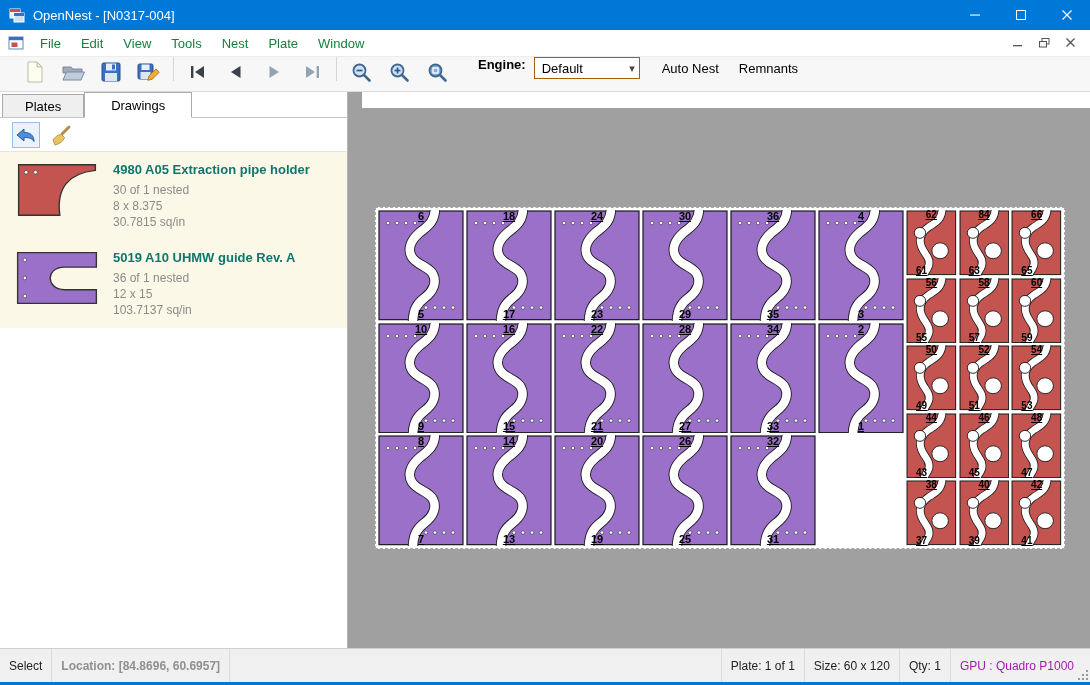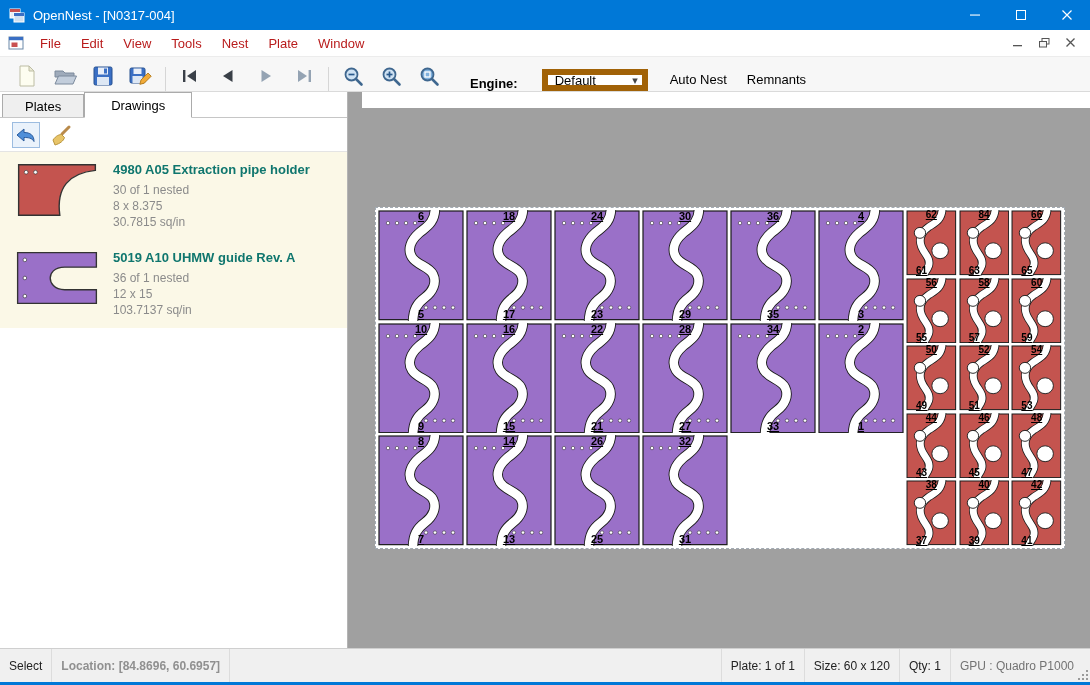--- a/index.html
+++ b/index.html
@@ -6,32 +6,32 @@
   html,body { width:1090px; height:685px; overflow:hidden; background:#fff; }
   .window { width:1090px; height:685px; display:flex; flex-direction:column; }
 
   
   .titlebar { height:30px; background:#0078d7; display:flex; align-items:center; color:#fff; font-size:13px; flex:none; }
   .app-icon { margin:0 8px 0 9px; display:flex; }
   .win-controls { margin-left:auto; display:flex; height:100%; }
   .win-btn { width:46px; display:flex; align-items:center; justify-content:center; }
 
   
-  .menubar { height:26px; background:#fff; display:flex; align-items:center; font-size:13px; color:#b91c1c; flex:none; }
+  .menubar { height:26px; background:#fff; display:flex; align-items:center; font-size:13px; color:#15803d; flex:none; }
   .mdi-doc-icon { margin:0 6px 0 8px; display:flex; }
   .menu-item { padding:4px 10px; cursor:default; }
   .mdi-controls { margin-left:auto; display:flex; align-items:center; gap:16px; padding-right:14px; }
   .mdi-controls span { display:flex; }
 
   
-  .toolbar { height:36px; background:#f7f7f7; border-top:1px solid #ececec; border-bottom:1px solid #dadada; display:flex; align-items:flex-end; padding-left:8px; font-size:13px; flex:none; }
+  .toolbar { height:36px; background:#f7f7f7; border-top:1px solid #ececec; border-bottom:1px solid #dadada; display:flex; align-items:flex-start; padding-left:16px; font-size:13px; flex:none; }
   .tbtn { width:38px; height:30px; display:flex; align-items:center; justify-content:center; }
   .tsep { width:1px; height:24px; background:#d6d6d6; margin:0 5px; }
   .engine-label { font-weight:bold; margin-left:22px; }
-  .combo { width:106px; height:22px; background:#fff; border:6px solid #a16207; margin-left:24px; display:flex; align-items:center; padding:0 4px 0 7px; }
+  .combo { width:106px; height:22px; background:#fff; border:1px solid #a16207; margin-left:8px; display:flex; align-items:center; padding:0 4px 0 7px; }
   .combo-arrow { margin-left:auto; color:#444; font-size:11px; }
   .flat-tbtn { margin-left:16px; padding:4px 6px; }
 
   
   .main { flex:1; min-height:0; display:flex; }
 
   
   .sidebar { width:348px; flex:none; background:#fff; display:flex; flex-direction:column; border-right:1px solid #b4b4b4; }
   .tabs { display:flex; height:26px; align-items:flex-end; padding-left:2px; border-bottom:1px solid #c6c6c6; }
   .tab { height:23px; padding:0 22px; display:flex; align-items:center; background:#efefef; border:1px solid #ababab; border-bottom:none; font-size:13px; }
@@ -524,20 +524,37 @@
       <path d="M57,-2 C57,13 48,17 41,23 C33,30 29,39 34,47 C39,55 51,56 55,64 C59,72 55,81 47,87 C39,93 35,99 35,112" fill="none" stroke="#ffffff" stroke-width="8.6"></path>
       <circle cx="10" cy="13" r="1.7" fill="#fff" stroke="#1c1c1c" stroke-width="0.5"></circle>
                 <circle cx="19" cy="13" r="1.7" fill="#fff" stroke="#1c1c1c" stroke-width="0.5"></circle>
                 <circle cx="28" cy="13" r="1.7" fill="#fff" stroke="#1c1c1c" stroke-width="0.5"></circle>
                 <circle cx="37" cy="13" r="1.7" fill="#fff" stroke="#1c1c1c" stroke-width="0.5"></circle>
                 <circle cx="48" cy="97" r="1.7" fill="#fff" stroke="#1c1c1c" stroke-width="0.5"></circle>
                 <circle cx="57" cy="97" r="1.7" fill="#fff" stroke="#1c1c1c" stroke-width="0.5"></circle>
                 <circle cx="66" cy="97" r="1.7" fill="#fff" stroke="#1c1c1c" stroke-width="0.5"></circle>
                 <circle cx="75" cy="97" r="1.7" fill="#fff" stroke="#1c1c1c" stroke-width="0.5"></circle>
     </svg>
+    <span class="num p top">20</span>
+    <span class="num p bot">19</span>
+            </div>
+            <div class="cell">
+              <svg viewBox="0 0 86 110" preserveAspectRatio="none">
+      <rect x="1" y="1" width="84" height="108" fill="#9a70c8" stroke="#1c1c1c" stroke-width="1.2"></rect>
+      <path d="M57,-2 C57,13 48,17 41,23 C33,30 29,39 34,47 C39,55 51,56 55,64 C59,72 55,81 47,87 C39,93 35,99 35,112" fill="none" stroke="#1c1c1c" stroke-width="10.4"></path>
+      <path d="M57,-2 C57,13 48,17 41,23 C33,30 29,39 34,47 C39,55 51,56 55,64 C59,72 55,81 47,87 C39,93 35,99 35,112" fill="none" stroke="#ffffff" stroke-width="8.6"></path>
+      <circle cx="10" cy="13" r="1.7" fill="#fff" stroke="#1c1c1c" stroke-width="0.5"></circle>
+                <circle cx="19" cy="13" r="1.7" fill="#fff" stroke="#1c1c1c" stroke-width="0.5"></circle>
+                <circle cx="28" cy="13" r="1.7" fill="#fff" stroke="#1c1c1c" stroke-width="0.5"></circle>
+                <circle cx="37" cy="13" r="1.7" fill="#fff" stroke="#1c1c1c" stroke-width="0.5"></circle>
+                <circle cx="48" cy="97" r="1.7" fill="#fff" stroke="#1c1c1c" stroke-width="0.5"></circle>
+                <circle cx="57" cy="97" r="1.7" fill="#fff" stroke="#1c1c1c" stroke-width="0.5"></circle>
+                <circle cx="66" cy="97" r="1.7" fill="#fff" stroke="#1c1c1c" stroke-width="0.5"></circle>
+                <circle cx="75" cy="97" r="1.7" fill="#fff" stroke="#1c1c1c" stroke-width="0.5"></circle>
+    </svg>
     <span class="num p top">26</span>
     <span class="num p bot">25</span>
             </div>
             <div class="cell">
               <svg viewBox="0 0 86 110" preserveAspectRatio="none">
       <rect x="1" y="1" width="84" height="108" fill="#9a70c8" stroke="#1c1c1c" stroke-width="1.2"></rect>
       <path d="M57,-2 C57,13 48,17 41,23 C33,30 29,39 34,47 C39,55 51,56 55,64 C59,72 55,81 47,87 C39,93 35,99 35,112" fill="none" stroke="#1c1c1c" stroke-width="10.4"></path>
       <path d="M57,-2 C57,13 48,17 41,23 C33,30 29,39 34,47 C39,55 51,56 55,64 C59,72 55,81 47,87 C39,93 35,99 35,112" fill="none" stroke="#ffffff" stroke-width="8.6"></path>
       <circle cx="10" cy="13" r="1.7" fill="#fff" stroke="#1c1c1c" stroke-width="0.5"></circle>
                 <circle cx="19" cy="13" r="1.7" fill="#fff" stroke="#1c1c1c" stroke-width="0.5"></circle>
@@ -723,21 +740,21 @@
     </div>
   </div>
 
   <div class="statusbar">
     <div class="sb">Select</div>
     <div class="sb sb-loc">Location: [84.8696, 60.6957]</div>
     <div class="sb-spacer"></div>
     <div class="sb sbr">Plate: 1 of 1</div>
     <div class="sb sbr">Size: 60 x 120</div>
     <div class="sb sbr">Qty: 1</div>
-    <div class="sb sbr sb-gpu" style="color: #737373;">GPU : Quadro P1000</div>
+    <div class="sb sbr sb-gpu" style="color: #a21caf;">GPU : Quadro P1000</div>
     <svg class="grip" width="11" height="11">
       <g fill="#9a9a9a">
           <rect x="8" y="0" width="2" height="2"></rect>
           <rect x="8" y="4" width="2" height="2"></rect>
           <rect x="8" y="8" width="2" height="2"></rect>
           <rect x="4" y="4" width="2" height="2"></rect>
           <rect x="4" y="8" width="2" height="2"></rect>
           <rect x="0" y="8" width="2" height="2"></rect>
         </g>
     </svg>

